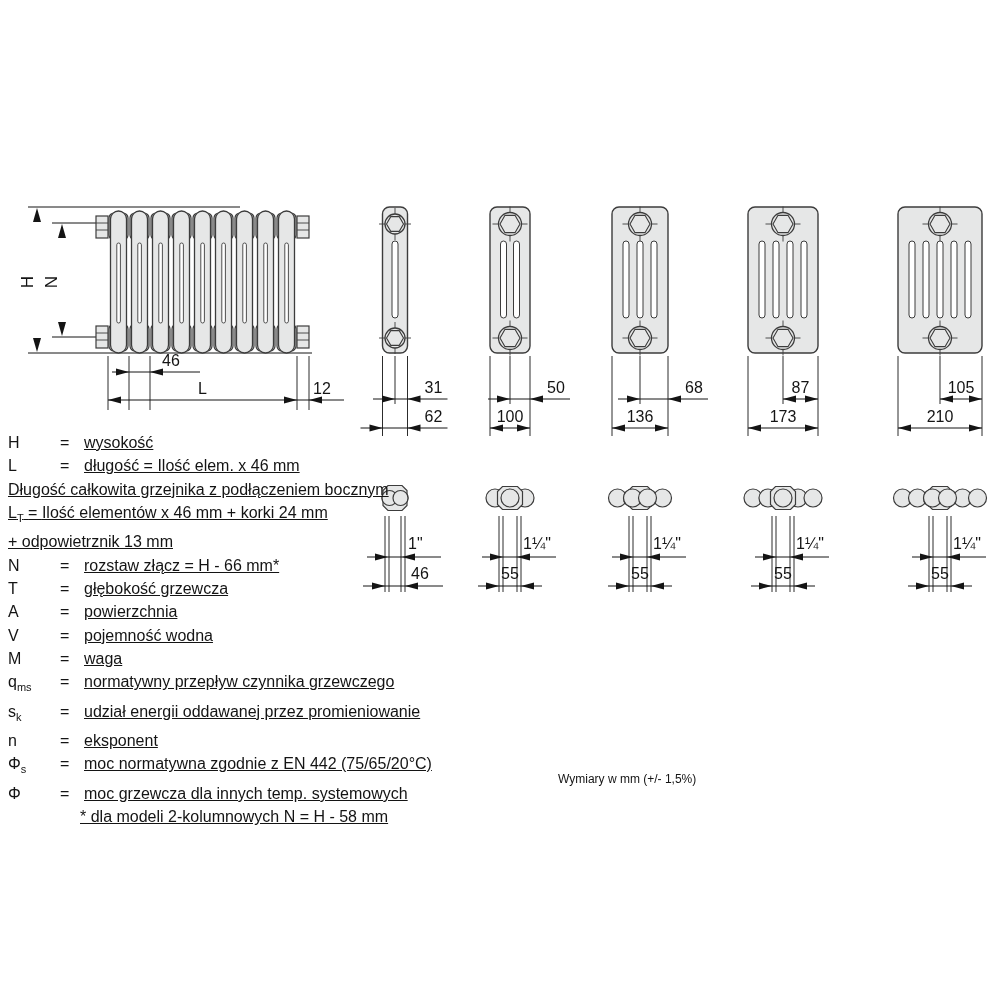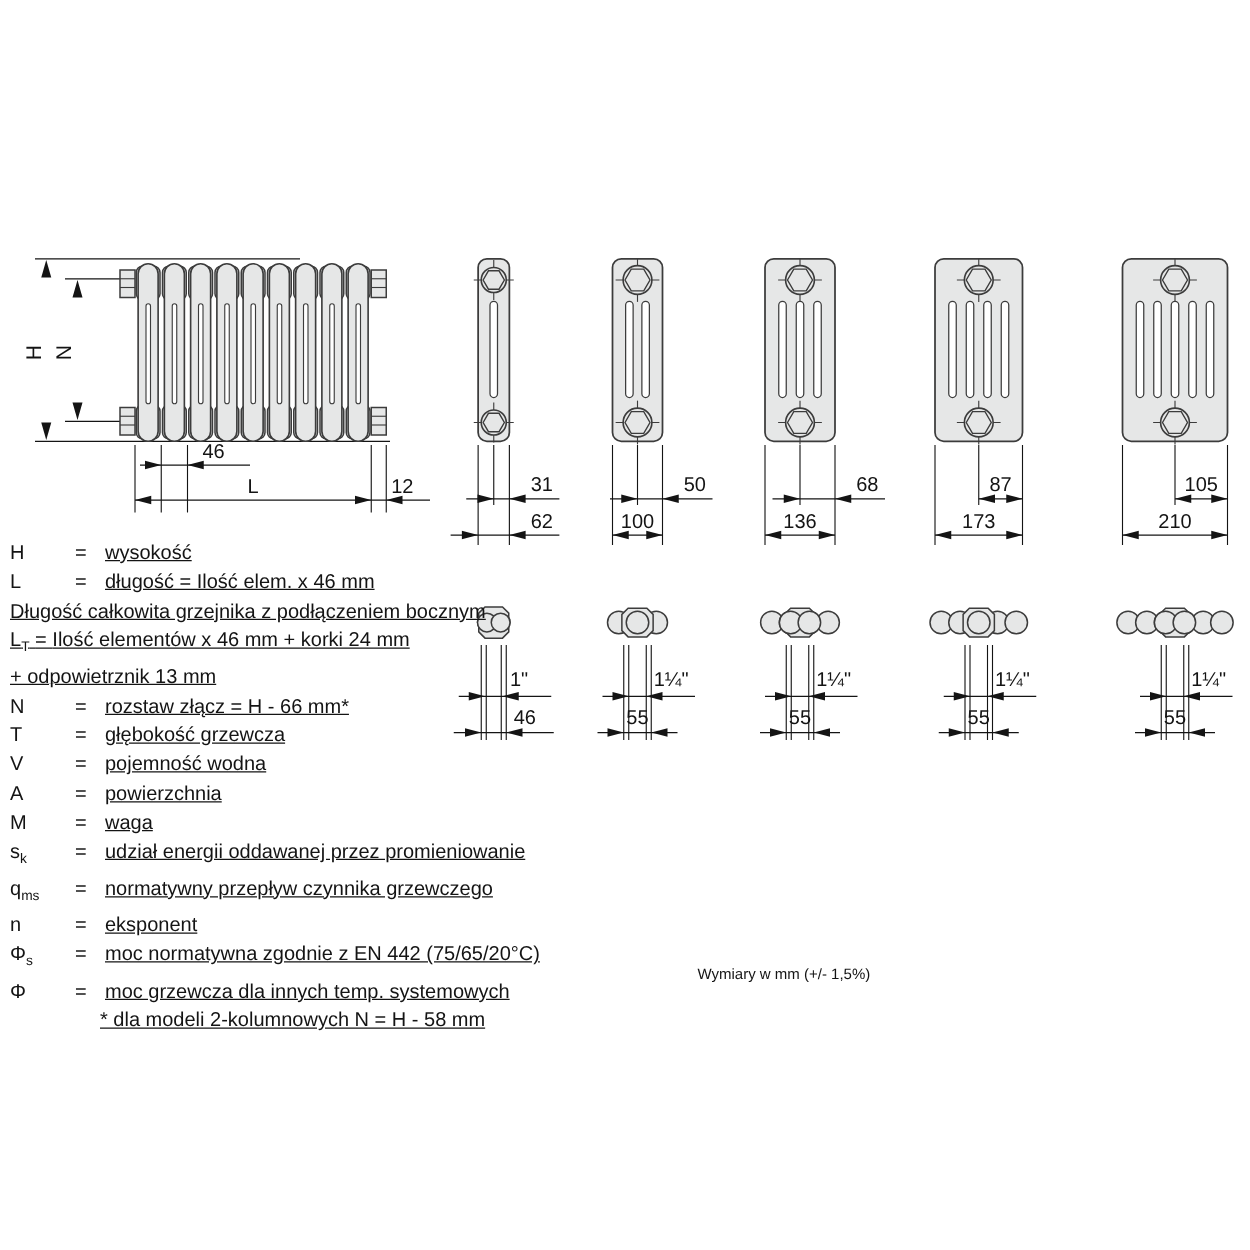--- a/index.html
+++ b/index.html
@@ -326,24 +326,24 @@
       </g>
     </svg>
   <div id="legend">
       <div class="lg-line"><span class="lg-sym">H</span><span class="lg-eq">=</span><span>wysokość</span></div>
       <div class="lg-line"><span class="lg-sym">L</span><span class="lg-eq">=</span><span>długość = Ilość elem. x 46 mm</span></div>
       <div class="lg-line"><span>Długość całkowita grzejnika z podłączeniem bocznym</span></div>
       <div class="lg-line"><span>L<sub>T</sub> </span><span>= </span><span>Ilość elementów x 46 mm + korki 24 mm</span></div>
       <div class="lg-line"><span>+ odpowietrznik 13 mm</span></div>
       <div class="lg-line"><span class="lg-sym">N</span><span class="lg-eq">=</span><span>rozstaw złącz = H - 66 mm*</span></div>
       <div class="lg-line"><span class="lg-sym">T</span><span class="lg-eq">=</span><span>głębokość grzewcza</span></div>
+      <div class="lg-line"><span class="lg-sym">A</span><span class="lg-eq">=</span><span>powierzchnia</span></div>
       <div class="lg-line"><span class="lg-sym">V</span><span class="lg-eq">=</span><span>pojemność wodna</span></div>
-      <div class="lg-line"><span class="lg-sym">A</span><span class="lg-eq">=</span><span>powierzchnia</span></div>
       <div class="lg-line"><span class="lg-sym">M</span><span class="lg-eq">=</span><span>waga</span></div>
+      <div class="lg-line"><span class="lg-sym">q<sub>ms</sub></span><span class="lg-eq">=</span><span>normatywny przepływ czynnika grzewczego</span></div>
       <div class="lg-line"><span class="lg-sym">s<sub>k</sub></span><span class="lg-eq">=</span><span>udział energii oddawanej przez promieniowanie</span></div>
-      <div class="lg-line"><span class="lg-sym">q<sub>ms</sub></span><span class="lg-eq">=</span><span>normatywny przepływ czynnika grzewczego</span></div>
       <div class="lg-line"><span class="lg-sym">n</span><span class="lg-eq">=</span><span>eksponent</span></div>
       <div class="lg-line"><span class="lg-sym">Φ<sub>s</sub></span><span class="lg-eq">=</span><span>moc normatywna zgodnie z EN 442 (75/65/20°C)</span></div>
       <div class="lg-line"><span class="lg-sym">Φ</span><span class="lg-eq">=</span><span>moc grzewcza dla innych temp. systemowych</span></div>
       <div class="lg-line lg-indent"><span>* dla modeli 2-kolumnowych N = H - 58 mm</span></div>
     </div>
   <div id="note">Wymiary w mm (+/- 1,5%)</div>
 </div>
 
 </body></html>

